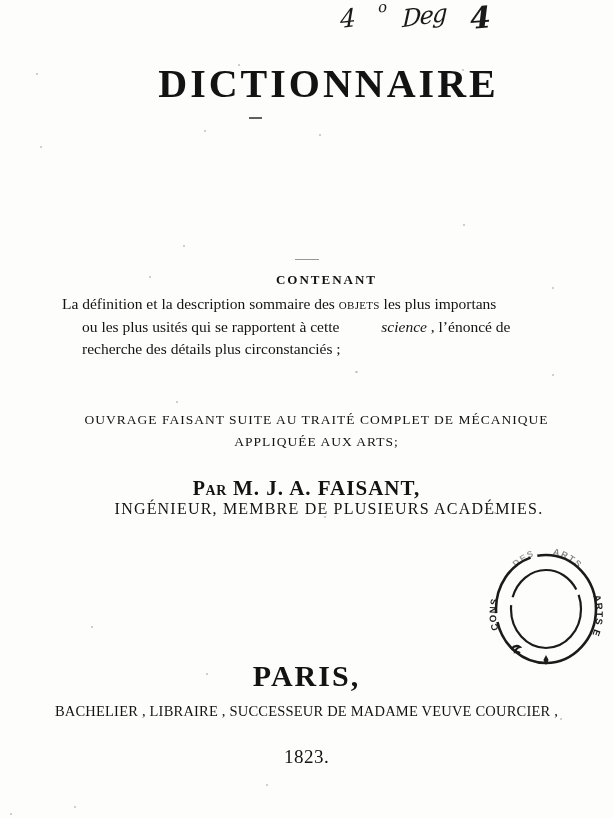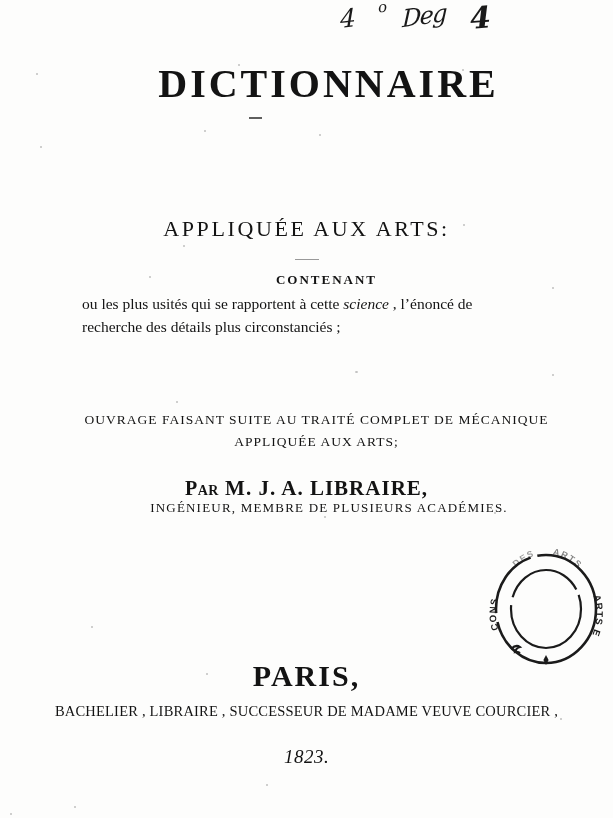--- a/index.html
+++ b/index.html
@@ -135,21 +135,21 @@
   .blurb .ln {
     display: block;
     white-space: nowrap;
   }
   .blurb .ind { padding-left: 20px; }
   .sc {
     font-variant: small-caps;
     font-size: 15.5px;
     letter-spacing: .3px;
   }
-  .it { font-style: italic; }
+  .it { font-style: italic; margin-left: 38px; }
 
   
   .ouvrage {
     position: absolute;
     top: 409px; left: 0; right: 0;
     text-align: center;
     font-size: 13.5px;
     letter-spacing: 1.0px;
     line-height: 22px;
     padding-left: 20px;
@@ -167,21 +167,21 @@
   .author .par {
     font-size: 20px;
     font-variant: small-caps;
     font-weight: bold;
     letter-spacing: .5px;
   }
   .affiliation {
     position: absolute;
     top: 500px; left: 0; right: 0;
     text-align: center;
-    font-size: 13px;
+    font-size: 16px;
     letter-spacing: 1.2px;
     padding-left: 45px;
   }
 
   
   .city {
     position: absolute;
     top: 659px; left: 0; right: 0;
     text-align: center;
     font-size: 30px;
@@ -201,21 +201,20 @@
     text-align: center;
     font-size: 12.5px;
     letter-spacing: 1.4px;
   }
   .year {
     position: absolute;
     top: 746px; left: 0; right: 0;
     text-align: center;
     font-size: 19px;
     letter-spacing: .5px;
-    font-style: italic;
   }
 
   
   .stamp {
     position: absolute;
     left: 487px;
     top: 545px;
     width: 118px;
     height: 125px;
   }
@@ -250,38 +249,38 @@
 
   <div class="handwriting">
     <span class="hw-a">4</span>
     <span class="hw-b">o</span>
     <span class="hw-c">Deg</span>
     <span class="hw-d">4</span>
   </div>
 
   <div class="title-1">DICTIONNAIRE</div>
   <div class="title-rule"></div>
-  <div class="subtitle">APPLIQUÉE AUX ARTS:</div>
   <div class="sub-rule"></div>
 
   <div class="contenant">CONTENANT</div>
 
   <div class="blurb">
+    <span class="ln"><span>La définition et la description sommaire des </span><span class="sc">objets</span><span> les plus importans</span></span>
     <span class="ln ind"><span>ou les plus usités qui se rapportent à cette </span><span class="it">science</span><span> , l’énoncé  de</span></span>
     <span class="ln ind">recherche  des  détails plus circonstanciés ;</span>
   </div>
 
   <div class="ouvrage">
     <div>OUVRAGE FAISANT SUITE AU TRAITÉ COMPLET DE MÉCANIQUE</div>
     <div>APPLIQUÉE AUX ARTS;</div>
   </div>
 
   <div class="author">
     <span class="par">Par</span>
-    <span>M. J. A. LIBRAIRE,</span>
+    <span>M. J. A. FAISANT,</span>
   </div>
   <div class="affiliation">INGÉNIEUR, MEMBRE DE PLUSIEURS ACADÉMIES.</div>
 
   <div class="stamp">
     <svg width="118" height="125" viewBox="0 0 118 125" xmlns="http://www.w3.org/2000/svg">
       <defs>
         <path id="arcOuter" d="M 10,66 A 49,53 0 1 1 108,66"></path>
         <path id="arcLeft" d="M 12,86 A 48,52 0 0 1 12,50"></path>
         <path id="arcRight" d="M 106,50 A 48,52 0 0 1 106,88"></path>
         <path id="arcTopL" d="M 16,44 A 48,52 0 0 1 56,9"></path>

